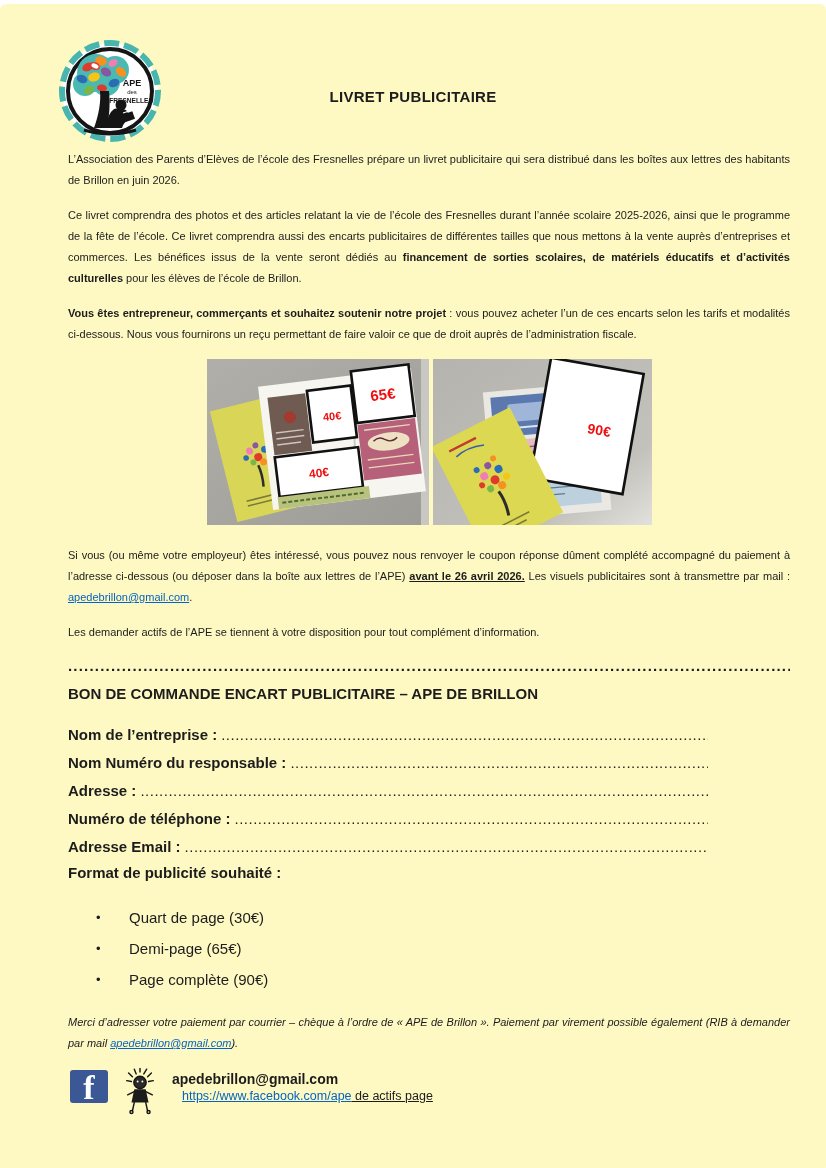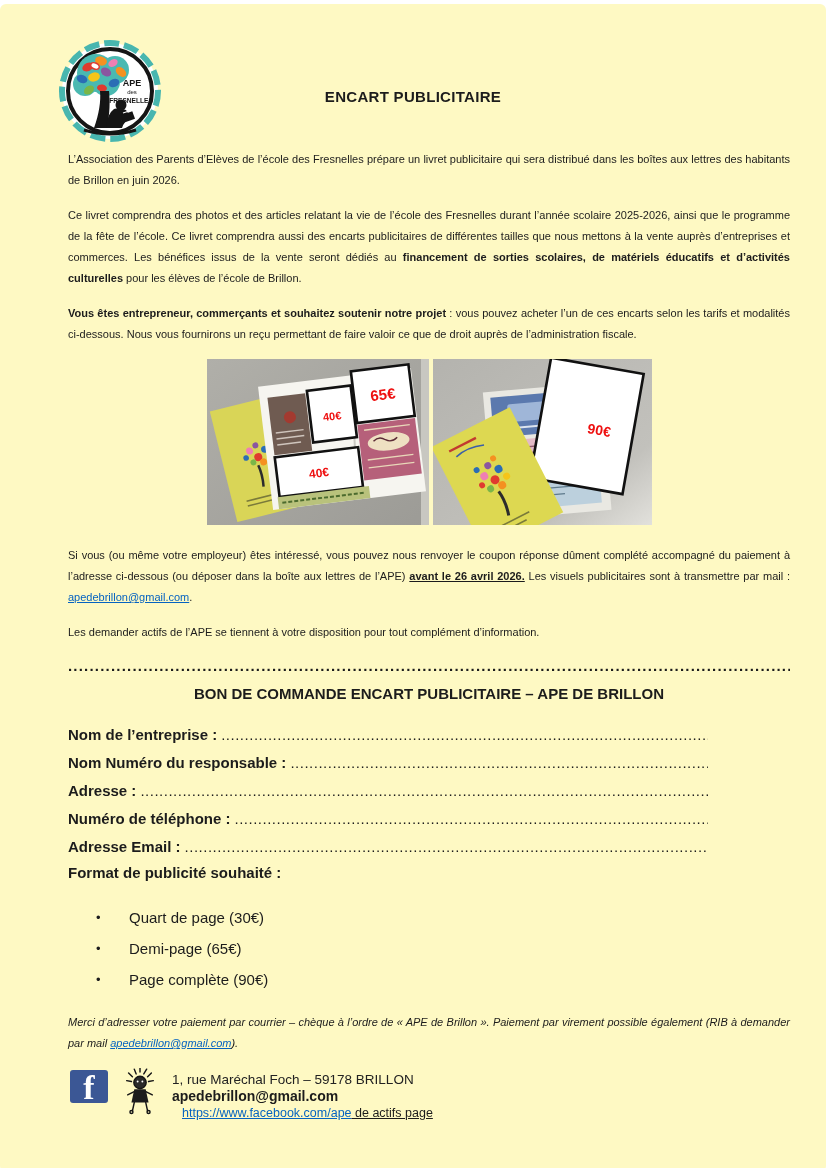--- a/index.html
+++ b/index.html
@@ -12,21 +12,21 @@
   .page-title{position:absolute;left:0;right:0;top:84px;text-align:center;font-size:15px;font-weight:bold;letter-spacing:.3px;}
   .content{padding:0 36px 0 68px;}
   .para{margin:0 0 14px;font-size:11px;line-height:21px;text-align:justify;}
   .b{font-weight:bold;}
   .bu{font-weight:bold;text-decoration:underline;}
   .link{color:#0563c1;text-decoration:underline;}
   .photos{display:flex;justify-content:center;gap:4px;margin:8px 0 20px;}
   .photo{width:222px;height:166px;display:block;}
   .photo.right{width:219px;}
   .sep{white-space:nowrap;overflow:hidden;font-size:15px;line-height:18px;letter-spacing:1.2px;margin:2px 0 8px;font-weight:bold;}
-  .form-heading{text-align:center;font-size:15px;font-weight:bold;margin:10px 0 22px;}
+  .form-heading{text-align:left;font-size:15px;font-weight:bold;margin:10px 0 22px;}
   .field{display:flex;width:640px;overflow:hidden;font-size:15px;line-height:21px;margin-bottom:7px;}
   .field .flabel{font-weight:bold;white-space:pre;}
   .field .dots{flex:1;white-space:nowrap;overflow:hidden;letter-spacing:.5px;padding-left:4px;}
   .format-label{font-size:15px;font-weight:bold;margin:2px 0 0;}
   .opts{list-style:none;margin:26px 0 0;padding:0 0 0 28px;}
   .opts li{display:flex;font-size:15px;line-height:21px;margin-bottom:10px;}
   .opts .blt{width:33px;font-size:13px;}
   .payment{margin-top:22px;font-style:italic;}
   .payment .link{font-style:italic;}
   .footer{display:flex;align-items:flex-start;gap:13px;margin-top:16px;padding-left:2px;}
@@ -77,21 +77,21 @@
         <path d="M56,70 q-7,5 -8,19 l16,0 q2,-7 9,-10 l-5,-8 q-7,-3 -12,-1 z" fill="#151515"></path>
         <rect x="64" y="74" width="12" height="8" fill="#151515" transform="rotate(-20 70 78)"></rect>
         <line x1="65" y1="74" x2="74" y2="71" stroke="#ffffff" stroke-width="1.2"></line>
       </g>
       <g fill="#151515">
         <text x="74" y="47" font-size="9" font-weight="bold" text-anchor="middle">APE</text>
         <text x="74" y="55" font-size="6" text-anchor="middle">des</text>
         <text x="73" y="64" font-size="6.6" font-weight="bold" text-anchor="middle">FRESNELLES</text>
       </g>
     </svg>
-    <div class="page-title">ENCART PUBLICITAIRE</div>
+    <div class="page-title">LIVRET PUBLICITAIRE</div>
   </div>
 
   <div class="content">
 
     <p class="para"><span>L’Association des Parents d’Elèves de l’école des Fresnelles prépare un livret publicitaire qui sera distribué dans les boîtes aux lettres des habitants de Brillon en juin 2026.</span></p>
 
     <p class="para"><span>Ce livret comprendra des photos et des articles relatant la vie de l’école des Fresnelles durant l’année scolaire 2025-2026, ainsi que le programme de la fête de l’école. Ce livret comprendra aussi des encarts publicitaires de différentes tailles que nous mettons à la vente auprès d’entreprises et commerces. Les bénéfices issus de la vente seront dédiés au </span><span class="b">financement de sorties scolaires, de matériels éducatifs et d’activités culturelles</span><span> pour les élèves de l’école de Brillon.</span></p>
 
     <p class="para"><span class="b">Vous êtes entrepreneur, commerçants et souhaitez soutenir notre projet</span><span> : vous pouvez acheter l’un de ces encarts selon les tarifs et modalités ci-dessous. Nous vous fournirons un reçu permettant de faire valoir ce que de droit auprès de l’administration fiscale.</span></p>
 
@@ -247,20 +247,19 @@
           <circle cx="17.5" cy="14" r="1" fill="#fff" stroke="none"></circle>
           <circle cx="22.5" cy="14" r="1" fill="#fff" stroke="none"></circle>
           <path d="M15,24 l-8,4 M25,24 l8,4"></path>
           <path d="M14,36 l-2,9 M26,36 l2,9"></path>
           <circle cx="11" cy="46" r="1.6"></circle>
           <circle cx="29" cy="46" r="1.6"></circle>
         </g>
         <polygon points="14,22 26,22 29,36 11,36" fill="#1c1c1c"></polygon>
       </svg>
       <div class="footer-text">
-        <div class="addr">1, rue Maréchal Foch – 59178 BRILLON</div>
         <div class="mail">apedebrillon@gmail.com</div>
         <div class="fblink"><a class="link" href="#">https://www.facebook.com/ape</a><a class="black-part" href="#"> de actifs page</a></div>
       </div>
     </div>
 
   </div>
 </div>
 
 </body></html>

